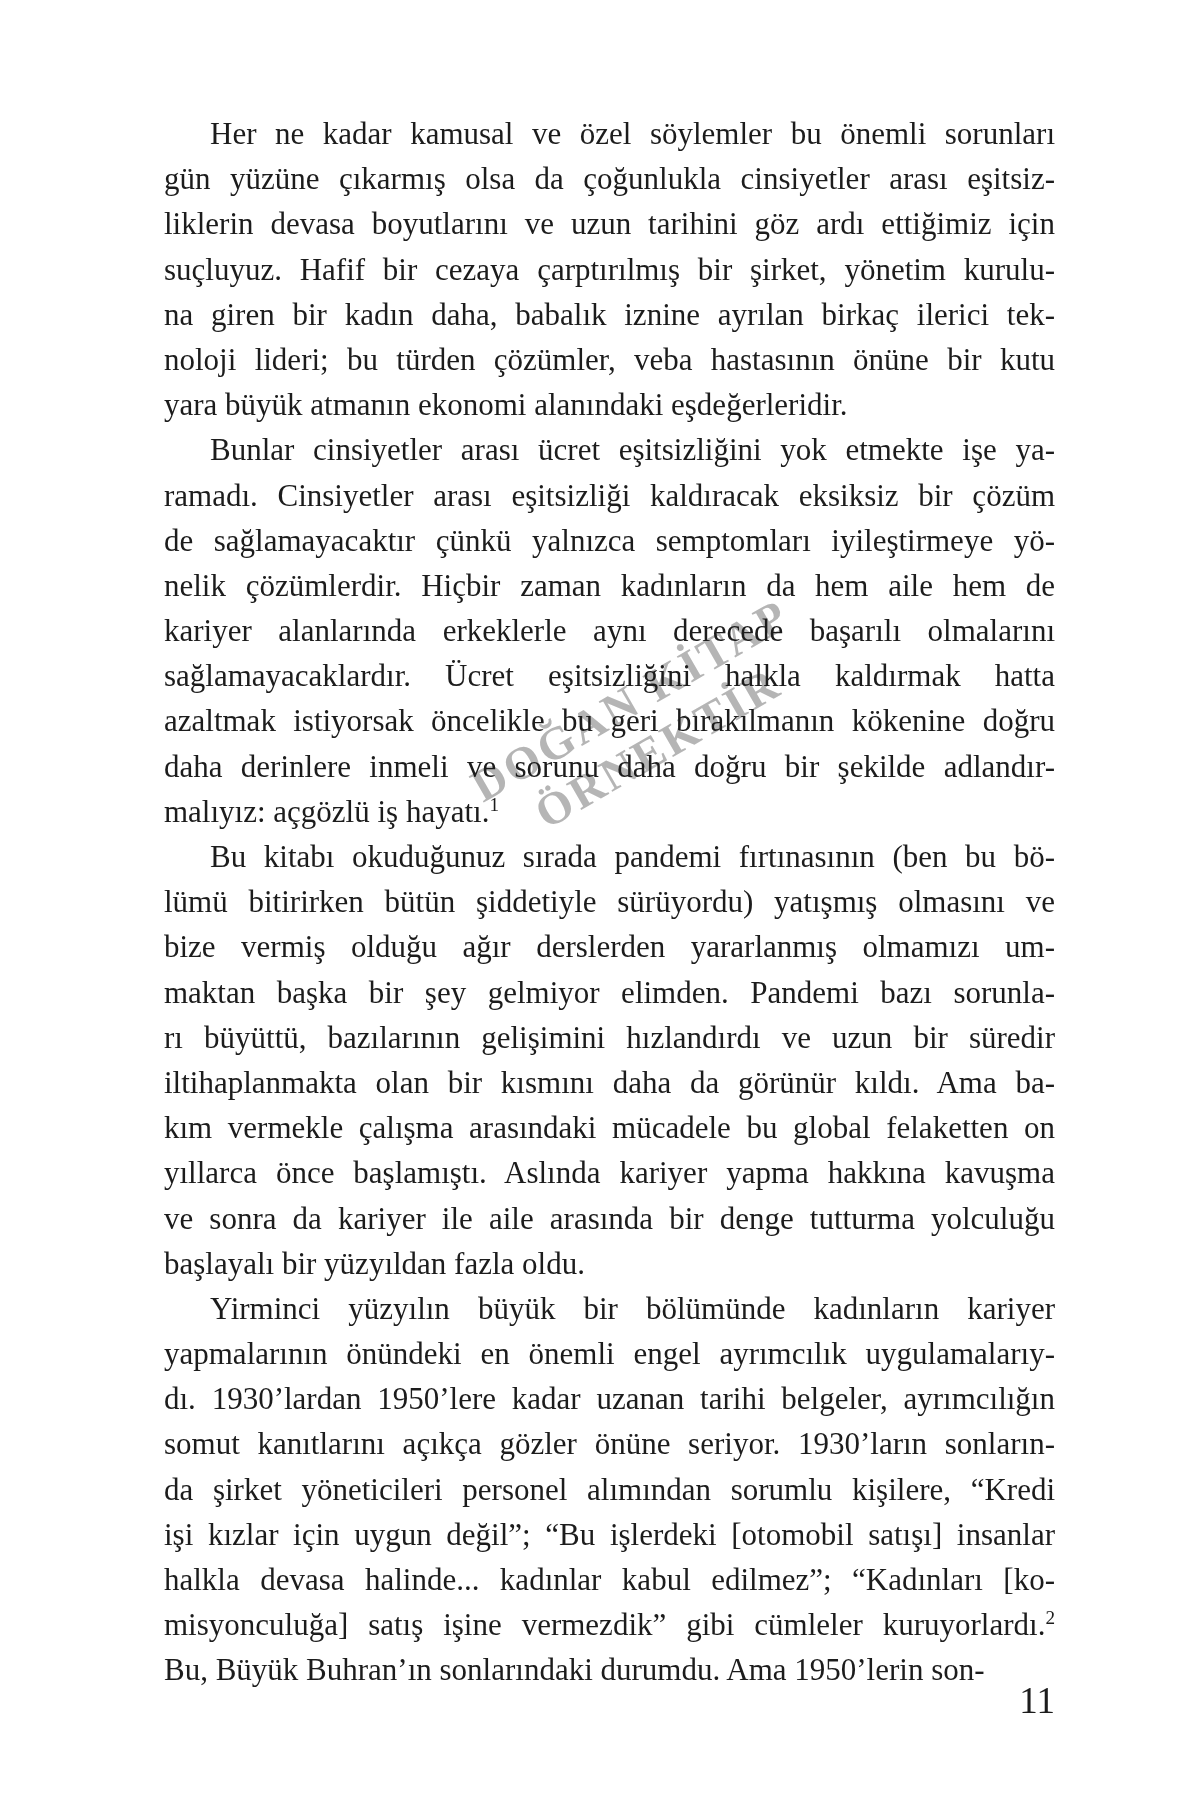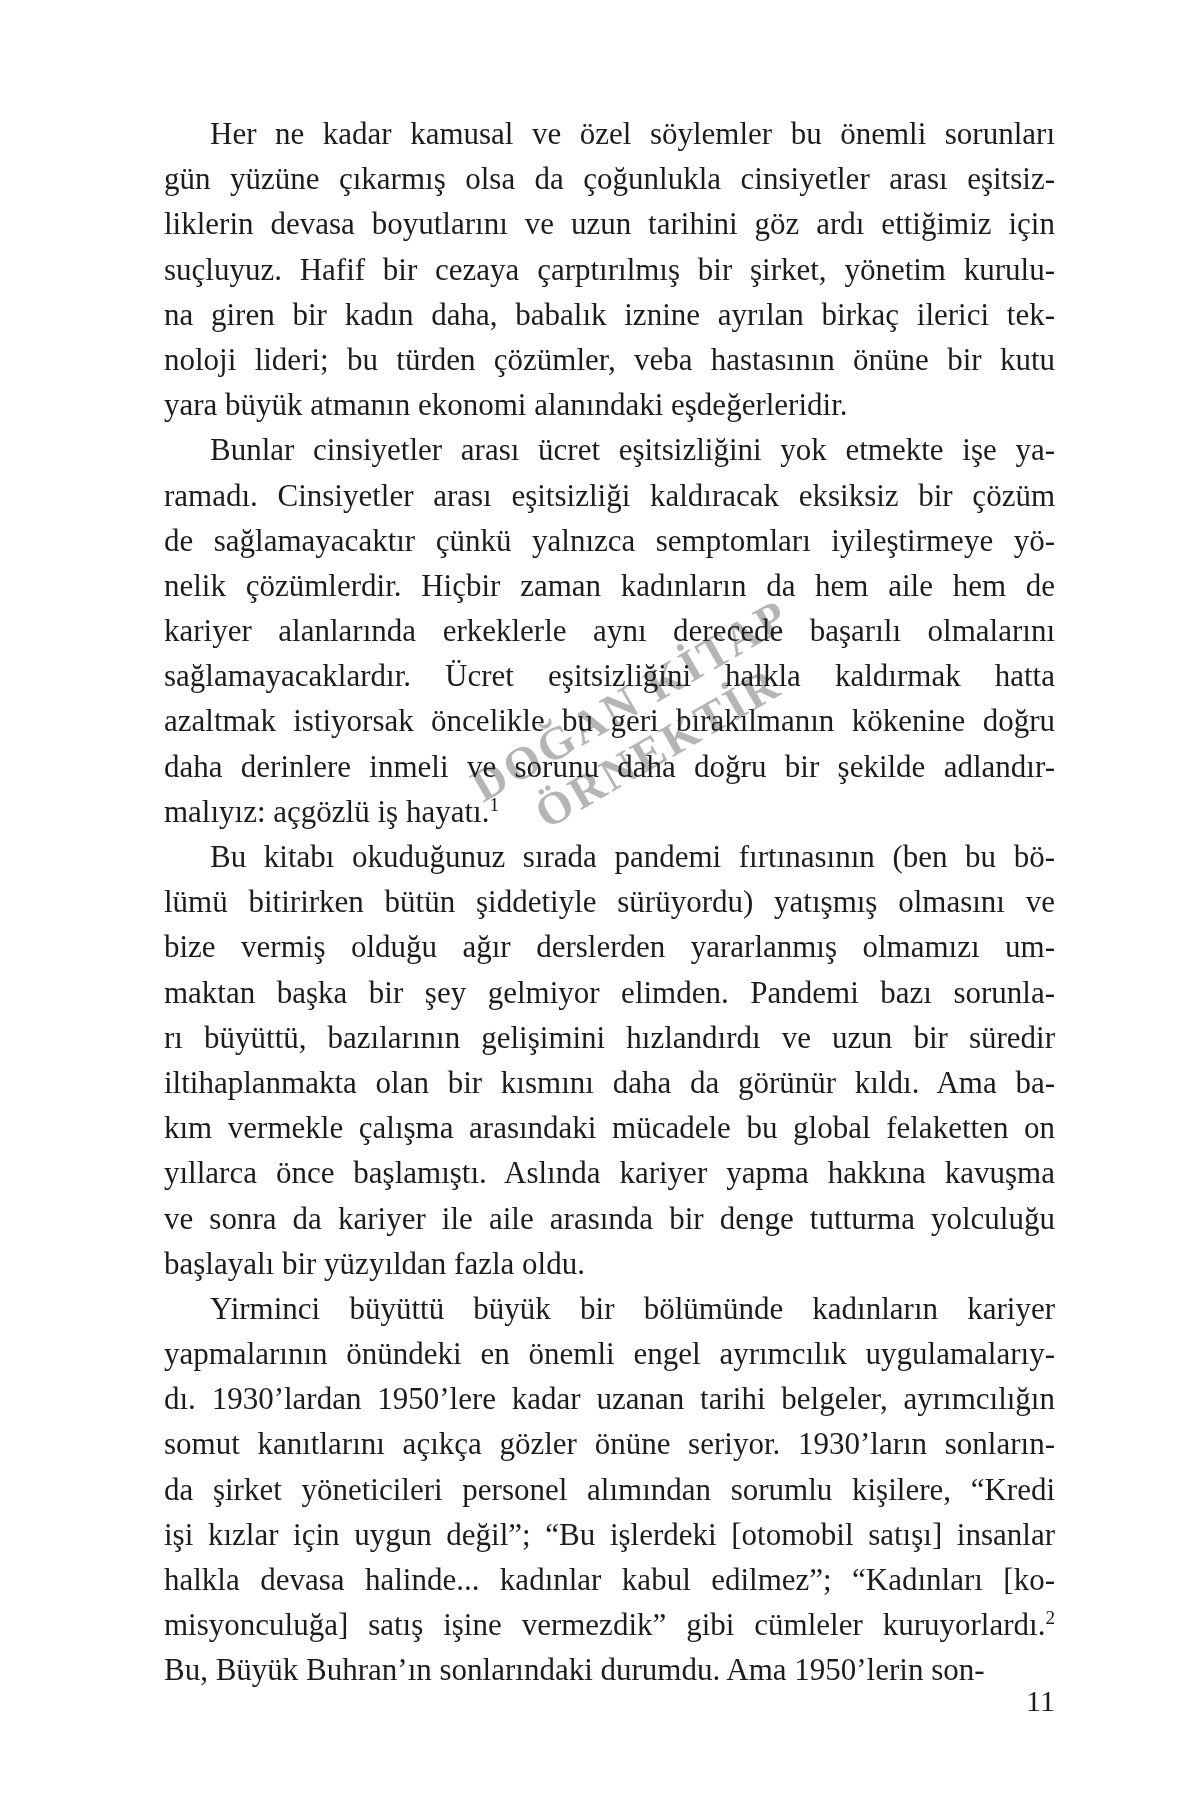--- a/index.html
+++ b/index.html
@@ -69,21 +69,21 @@
     font-size: 0.62em;
     line-height: 0;
     vertical-align: super;
   }
   #page-number {
     position: absolute;
     left: 164px;
     top: 1684px;
     width: 891px;
     text-align: right;
-    font-size: 30px;
+    font-size: 37px;
     line-height: 34px;
     color: #1c1c1c;
     z-index: 2;
   }
 </style>
 </head>
 <body>
 
 <div id="page">
 
@@ -112,21 +112,21 @@
       <div class="line indent"><span>Bu kitabı okuduğunuz sırada pandemi fırtınasının (ben bu bö-</span></div>
       <div class="line"><span>lümü bitirirken bütün şiddetiyle sürüyordu) yatışmış olmasını ve</span></div>
       <div class="line"><span>bize vermiş olduğu ağır derslerden yararlanmış olmamızı um-</span></div>
       <div class="line"><span>maktan başka bir şey gelmiyor elimden. Pandemi bazı sorunla-</span></div>
       <div class="line"><span>rı büyüttü, bazılarının gelişimini hızlandırdı ve uzun bir süredir</span></div>
       <div class="line"><span>iltihaplanmakta olan bir kısmını daha da görünür kıldı. Ama ba-</span></div>
       <div class="line"><span>kım vermekle çalışma arasındaki mücadele bu global felaketten on</span></div>
       <div class="line"><span>yıllarca önce başlamıştı. Aslında kariyer yapma hakkına kavuşma</span></div>
       <div class="line"><span>ve sonra da kariyer ile aile arasında bir denge tutturma yolculuğu</span></div>
       <div class="line end"><span>başlayalı bir yüzyıldan fazla oldu.</span></div>
-      <div class="line indent"><span>Yirminci büyüttü büyük bir bölümünde kadınların kariyer</span></div>
+      <div class="line indent"><span>Yirminci yüzyılın büyük bir bölümünde kadınların kariyer</span></div>
       <div class="line"><span>yapmalarının önündeki en önemli engel ayrımcılık uygulamalarıy-</span></div>
       <div class="line"><span>dı. 1930’lardan 1950’lere kadar uzanan tarihi belgeler, ayrımcılığın</span></div>
       <div class="line"><span>somut kanıtlarını açıkça gözler önüne seriyor. 1930’ların sonların-</span></div>
       <div class="line"><span>da şirket yöneticileri personel alımından sorumlu kişilere, “Kredi</span></div>
       <div class="line"><span>işi kızlar için uygun değil”; “Bu işlerdeki [otomobil satışı] insanlar</span></div>
       <div class="line"><span>halkla devasa halinde... kadınlar kabul edilmez”; “Kadınları [ko-</span></div>
       <div class="line"><span>misyonculuğa] satış işine vermezdik” gibi cümleler kuruyorlardı.</span><sup>2</sup></div>
       <div class="line end"><span>Bu, Büyük Buhran’ın sonlarındaki durumdu. Ama 1950’lerin son-</span></div>
     </div>
 

